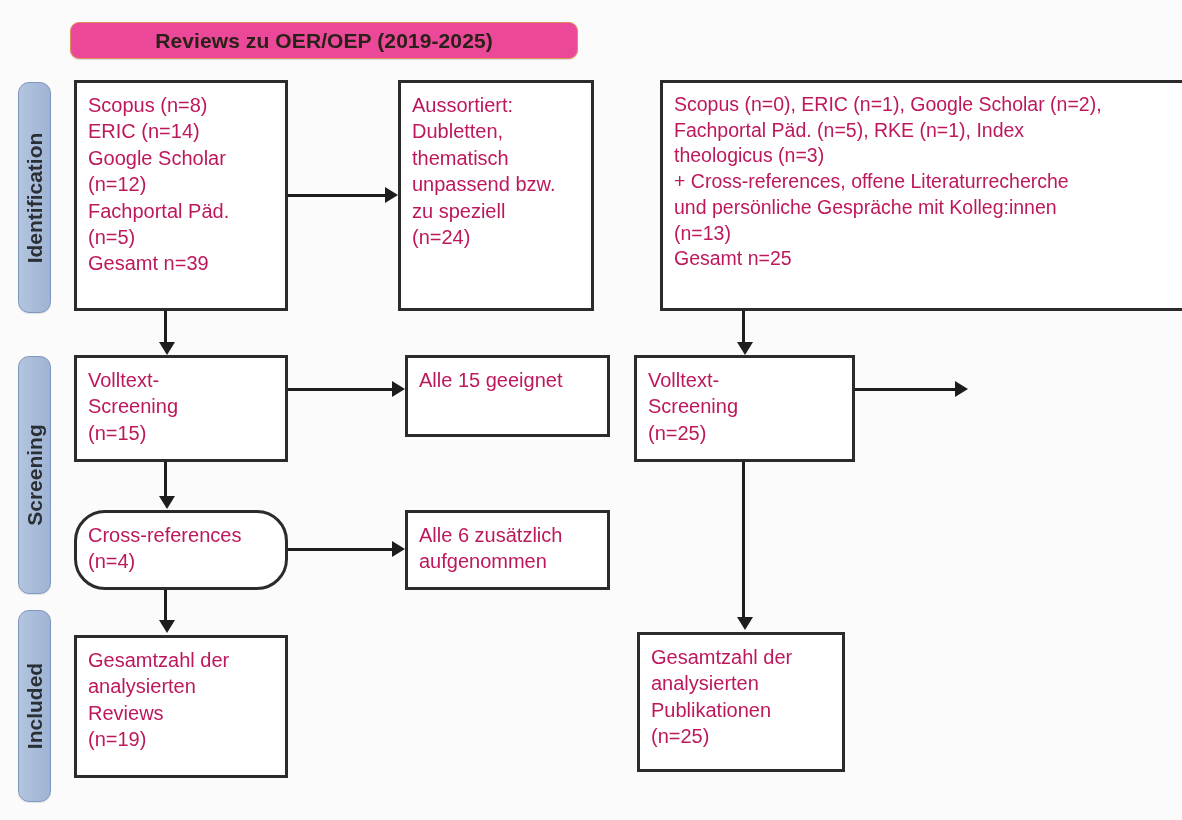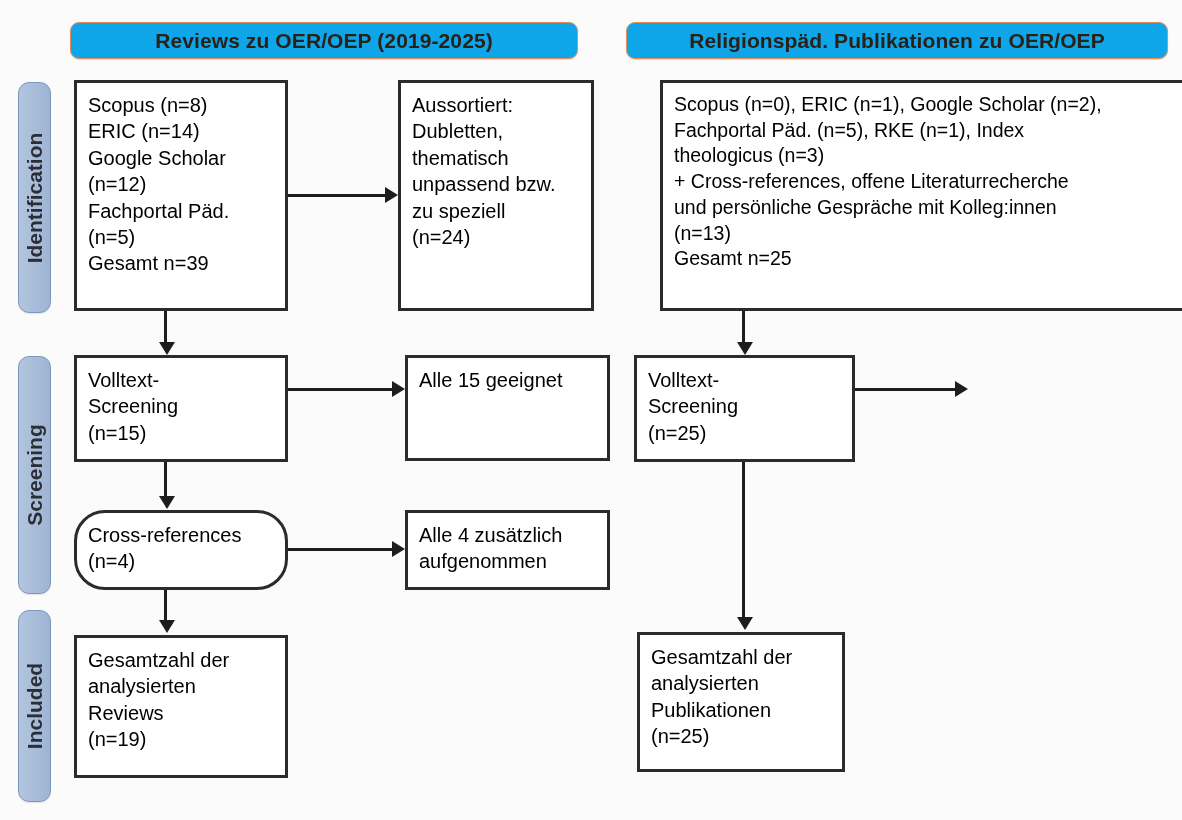--- a/index.html
+++ b/index.html
@@ -8,21 +8,21 @@
     background:#ffffff;
     font-family:"Liberation Sans", sans-serif;
     -webkit-font-smoothing:antialiased;
   }
   #canvas{position:relative;width:1182px;height:820px;overflow:hidden;background:#fbfbfb;}
 
   
   .banner{
     position:absolute;
     border-radius:9px;
-    background:#0ea5e9;
+    background:#ec4899;
     border:1px solid #e08f5c;
     color:#2a2118;
     font-weight:bold;
     display:flex;align-items:center;justify-content:center;
     letter-spacing:.1px;
     box-shadow:0 1px 1px rgba(0,0,0,.12);
   }
 
   
   .stage{
@@ -41,21 +41,21 @@
     font-size:21px;
     color:#2a2e35;
   }
 
   
   .box{
     position:absolute;
     background:#ffffff;
     border:3px solid #2b2b2b;
     box-sizing:border-box;
-    color:#000000;
+    color:#be185d;
     font-size:20px;
     line-height:1.32;
     padding:9px 10px 6px 11px;
     white-space:pre-line;
     overflow:hidden;
   }
   .box.small{font-size:19.5px;}
 
   
   .hline,.vline{position:absolute;background:#1d1d1d;}
@@ -74,21 +74,20 @@
     border-top:13px solid #1d1d1d;
   }
 </style>
 </head>
 <body>
 
 <div id="canvas">
 
   <div class="banner" style="left:70px;top:22px;width:506px;height:35px;font-size:21px;">Reviews zu OER/OEP (2019-2025)</div>
 
-  <div class="banner" style="left:626px;top:22px;width:540px;height:35px;font-size:21px;">Religionspäd. Publikationen zu OER/OEP</div>
 
   <div class="stage" style="left:18px;top:82px;width:31px;height:229px;">
     <span>Identification</span>
   </div>
 
   <div class="stage" style="left:18px;top:356px;width:31px;height:236px;">
     <span>Screening</span>
   </div>
 
   <div class="stage" style="left:18px;top:610px;width:31px;height:190px;">
@@ -113,32 +112,32 @@
   <div class="hline" style="left:288px;top:194px;width:98px;"></div>
   <div class="arrow-r" style="left:385px;top:187px;"></div>
 
   <div class="vline" style="left:164px;top:311px;height:33px;"></div>
   <div class="arrow-d" style="left:159px;top:342px;"></div>
 
   <div class="box" style="left:74px;top:355px;width:214px;height:107px;">Volltext-
 Screening
 (n=15)</div>
 
-  <div class="box" style="left:405px;top:355px;width:205px;height:106px;">Alle 15 geeignet</div>
+  <div class="box" style="left:405px;top:355px;width:205px;height:82px;">Alle 15 geeignet</div>
 
   <div class="hline" style="left:288px;top:388px;width:105px;"></div>
   <div class="arrow-r" style="left:392px;top:381px;"></div>
 
   <div class="vline" style="left:164px;top:462px;height:36px;"></div>
   <div class="arrow-d" style="left:159px;top:496px;"></div>
 
   <div class="box" style="left:74px;top:510px;width:214px;height:80px;border-radius:31px;">Cross-references
 (n=4)</div>
 
-  <div class="box" style="left:405px;top:510px;width:205px;height:80px;">Alle 4 zusätzlich
+  <div class="box" style="left:405px;top:510px;width:205px;height:80px;">Alle 6 zusätzlich
 aufgenommen</div>
 
   <div class="hline" style="left:288px;top:548px;width:105px;"></div>
   <div class="arrow-r" style="left:392px;top:541px;"></div>
 
   <div class="vline" style="left:164px;top:590px;height:31px;"></div>
   <div class="arrow-d" style="left:159px;top:620px;"></div>
 
   <div class="box" style="left:74px;top:635px;width:214px;height:143px;">Gesamtzahl der
 analysierten

